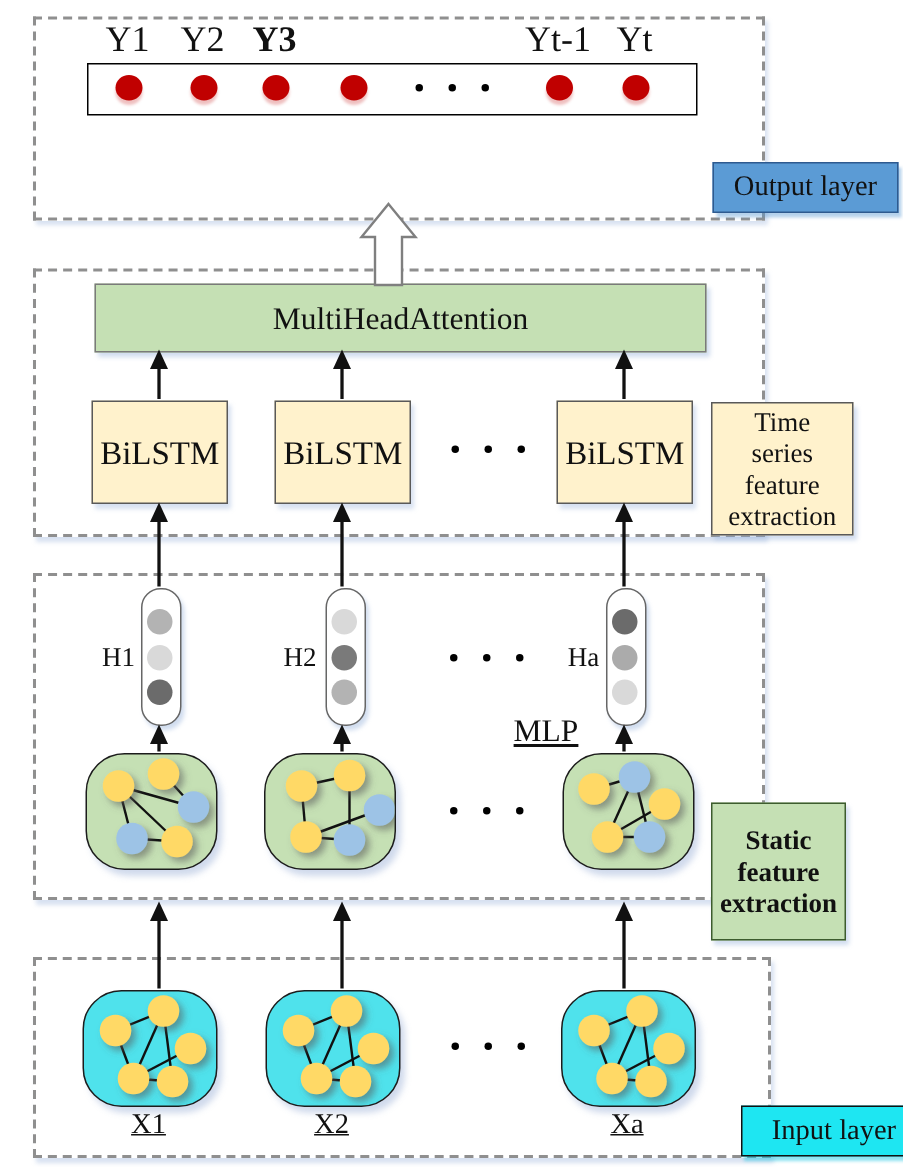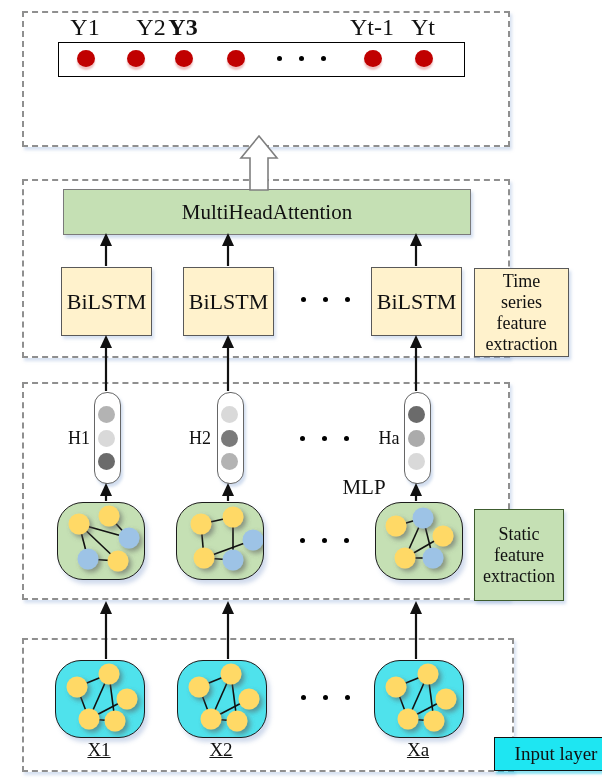--- a/index.html
+++ b/index.html
@@ -14,25 +14,25 @@
   .center-text{display:flex;align-items:center;justify-content:center;text-align:center;}
   .ylabel{position:absolute;top:14px;transform:translateX(-50%);font-size:24px;white-space:nowrap;}
   .nodes-box{position:absolute;left:58px;top:42px;width:405px;height:33px;background:#fff;border:1.4px solid #000;}
   .red-dot{position:absolute;top:7px;width:18px;height:17px;border-radius:50%;background:#C00000;box-shadow:0 3px 2px rgba(192,0,0,.25);}
   .dense{position:absolute;left:60px;top:84px;width:403px;height:43px;background:#5B9BD5;border:1.2px solid #41719C;font-size:22px;}
   .tag-blue{position:absolute;background:#5B9BD5;border:1.5px solid #2e5a8f;font-size:19px;box-shadow:2px 3px 2px rgba(91,155,213,.45);}
   .mha{position:absolute;left:63px;top:189px;width:406px;height:44px;background:#C5E0B4;border:1.2px solid #7a7a7a;font-size:21px;box-shadow:2px 3px 3px rgba(140,170,215,.4);}
   .bilstm{position:absolute;top:267px;width:89px;height:67px;background:#FFF2CC;border:1.3px solid #595959;font-size:22px;box-shadow:2px 3px 3px rgba(140,170,215,.35);}
   .tag-multi{position:absolute;font-size:18px;line-height:21px;flex-direction:column;box-shadow:2px 3px 3px rgba(140,170,215,.4);}
   .tag-ts{left:474px;top:268px;width:93px;height:87px;background:#FFF2CC;border:1.3px solid #595959;}
-  .tag-static{left:474px;top:509px;width:88px;height:90px;background:#C5E0B4;border:1.2px solid #3d5c2e;}
+  .tag-static{left:474px;top:535px;width:88px;height:90px;background:#C5E0B4;border:1.2px solid #3d5c2e;font-weight:bold;}
   .capsule{position:absolute;top:392px;width:25px;height:90px;background:#fff;border:1.3px solid #666;border-radius:13px;box-shadow:2px 3px 3px rgba(140,170,215,.4);}
   .capsule .cdot{position:absolute;left:3px;width:17px;height:17px;border-radius:50%;}
   .hlabel{position:absolute;top:428px;transform:translateX(-50%);font-size:18px;}
-  .mlp{position:absolute;left:338px;top:475px;width:52px;font-size:21px;text-align:center;}
+  .mlp{position:absolute;left:338px;top:475px;width:52px;font-size:21px;text-align:center;text-decoration:underline;}
   .graph{position:absolute;border-radius:26px;border:1.6px solid #1c1c1c;box-shadow:3px 4px 4px rgba(120,150,200,.35);}
   .graph.static-g{top:502px;width:86px;height:76px;background:#C5E0B4;}
   .graph.input-g{top:660px;width:88px;height:76px;background:#4FE2EC;}
   .graph svg{display:block;width:100%;height:100%;}
   .xlabel{position:absolute;top:739px;transform:translateX(-50%);font-size:19px;text-decoration:underline;}
   .tag-input{left:475px;top:737px;width:122px;height:32px;background:#1EE6F2;border:1.5px solid #111;font-size:19px;box-shadow:2px 3px 2px rgba(30,200,230,.5);margin-left:19px;}
   .dots{position:absolute;display:flex;gap:17px;}
   .dots .dot{width:5px;height:5px;border-radius:50%;background:#000;}
   .overlay{position:absolute;left:0;top:0;width:602px;height:778px;pointer-events:none;}
 </style>
@@ -40,41 +40,44 @@
 <body>
 
 <div class="canvas">
 
   <div class="dashed-box" style="left:22px;top:11px;width:484px;height:132px;"></div>
   <div class="dashed-box" style="left:22px;top:179px;width:484px;height:175px;"></div>
   <div class="dashed-box" style="left:22px;top:382px;width:484px;height:214px;"></div>
   <div class="dashed-box" style="left:22px;top:638px;width:488px;height:130px;"></div>
 
   <span class="ylabel" style="left:85px;">Y1</span>
-  <span class="ylabel" style="left:151px;">Y2</span>
+  <span class="ylabel" style="left:135px;">Y2</span>
   <span class="ylabel" style="left:183px;font-weight:bold;">Y3</span>
   <span class="ylabel" style="left:235px;margin-top:32px;">Y4</span>
   <span class="ylabel" style="left:372px;">Yt-1</span>
   <span class="ylabel" style="left:423px;">Yt</span>
 
   <div class="nodes-box">
     <span class="red-dot" style="left:18px;"></span>
     <span class="red-dot" style="left:68px;"></span>
     <span class="red-dot" style="left:116px;"></span>
     <span class="red-dot" style="left:168px;"></span>
     <span class="red-dot" style="left:305px;"></span>
     <span class="red-dot" style="left:356px;"></span>
     <span class="dots" style="left:218px;top:13px;">
         <i class="dot"></i>
         <i class="dot"></i>
         <i class="dot"></i>
       </span>
   </div>
 
 
+  <div class="tag-blue center-text" style="left:475px;top:108px;width:122px;height:32px;">
+    <span>Output layer</span>
+  </div>
 
   <div class="mha center-text">
     <span>MultiHeadAttention</span>
   </div>
 
   <div class="bilstm center-text" style="left:61px;">
     <span>BiLSTM</span>
   </div>
   <div class="bilstm center-text" style="left:183px;">
     <span>BiLSTM</span>

